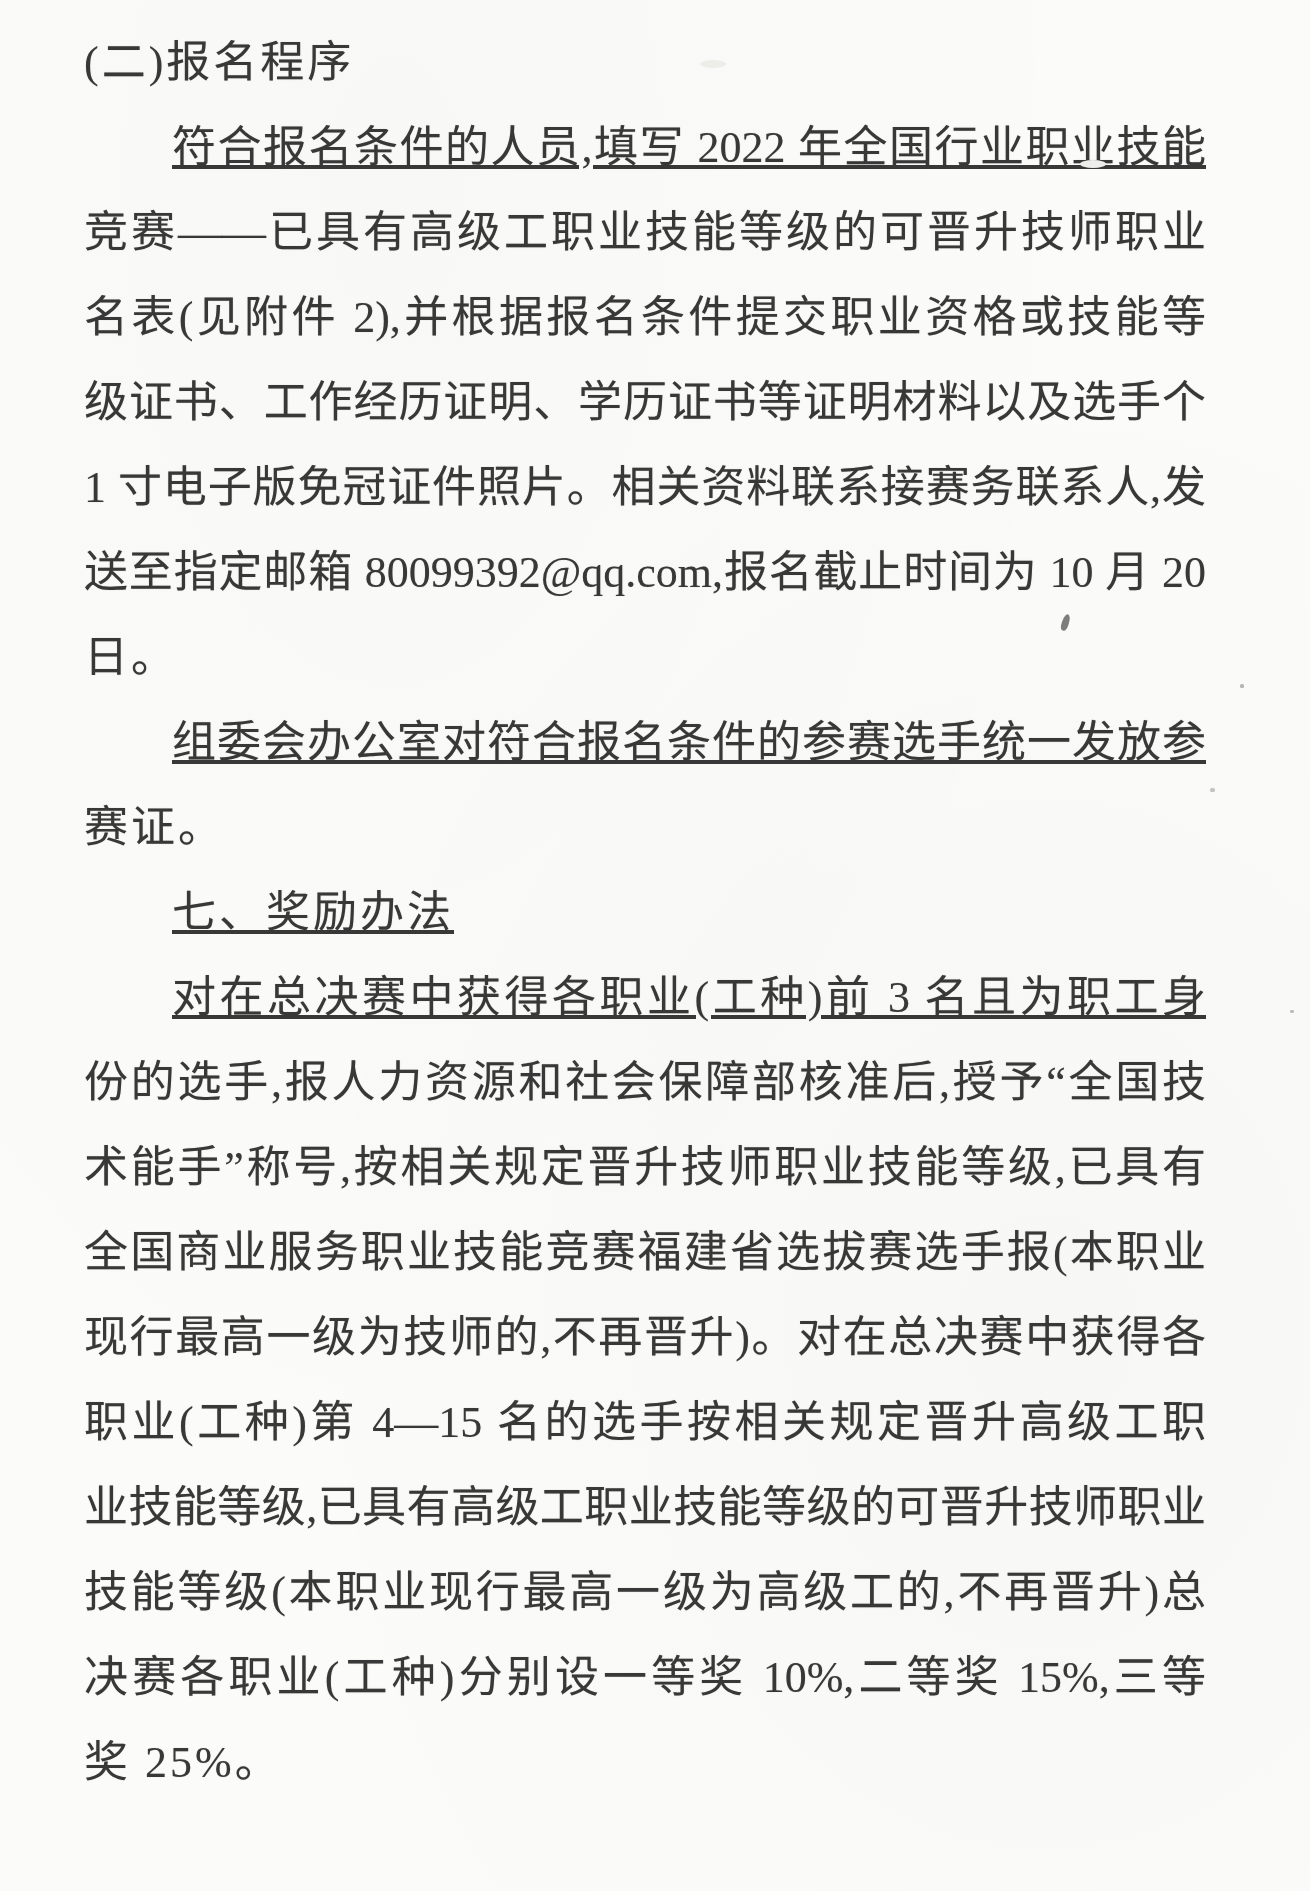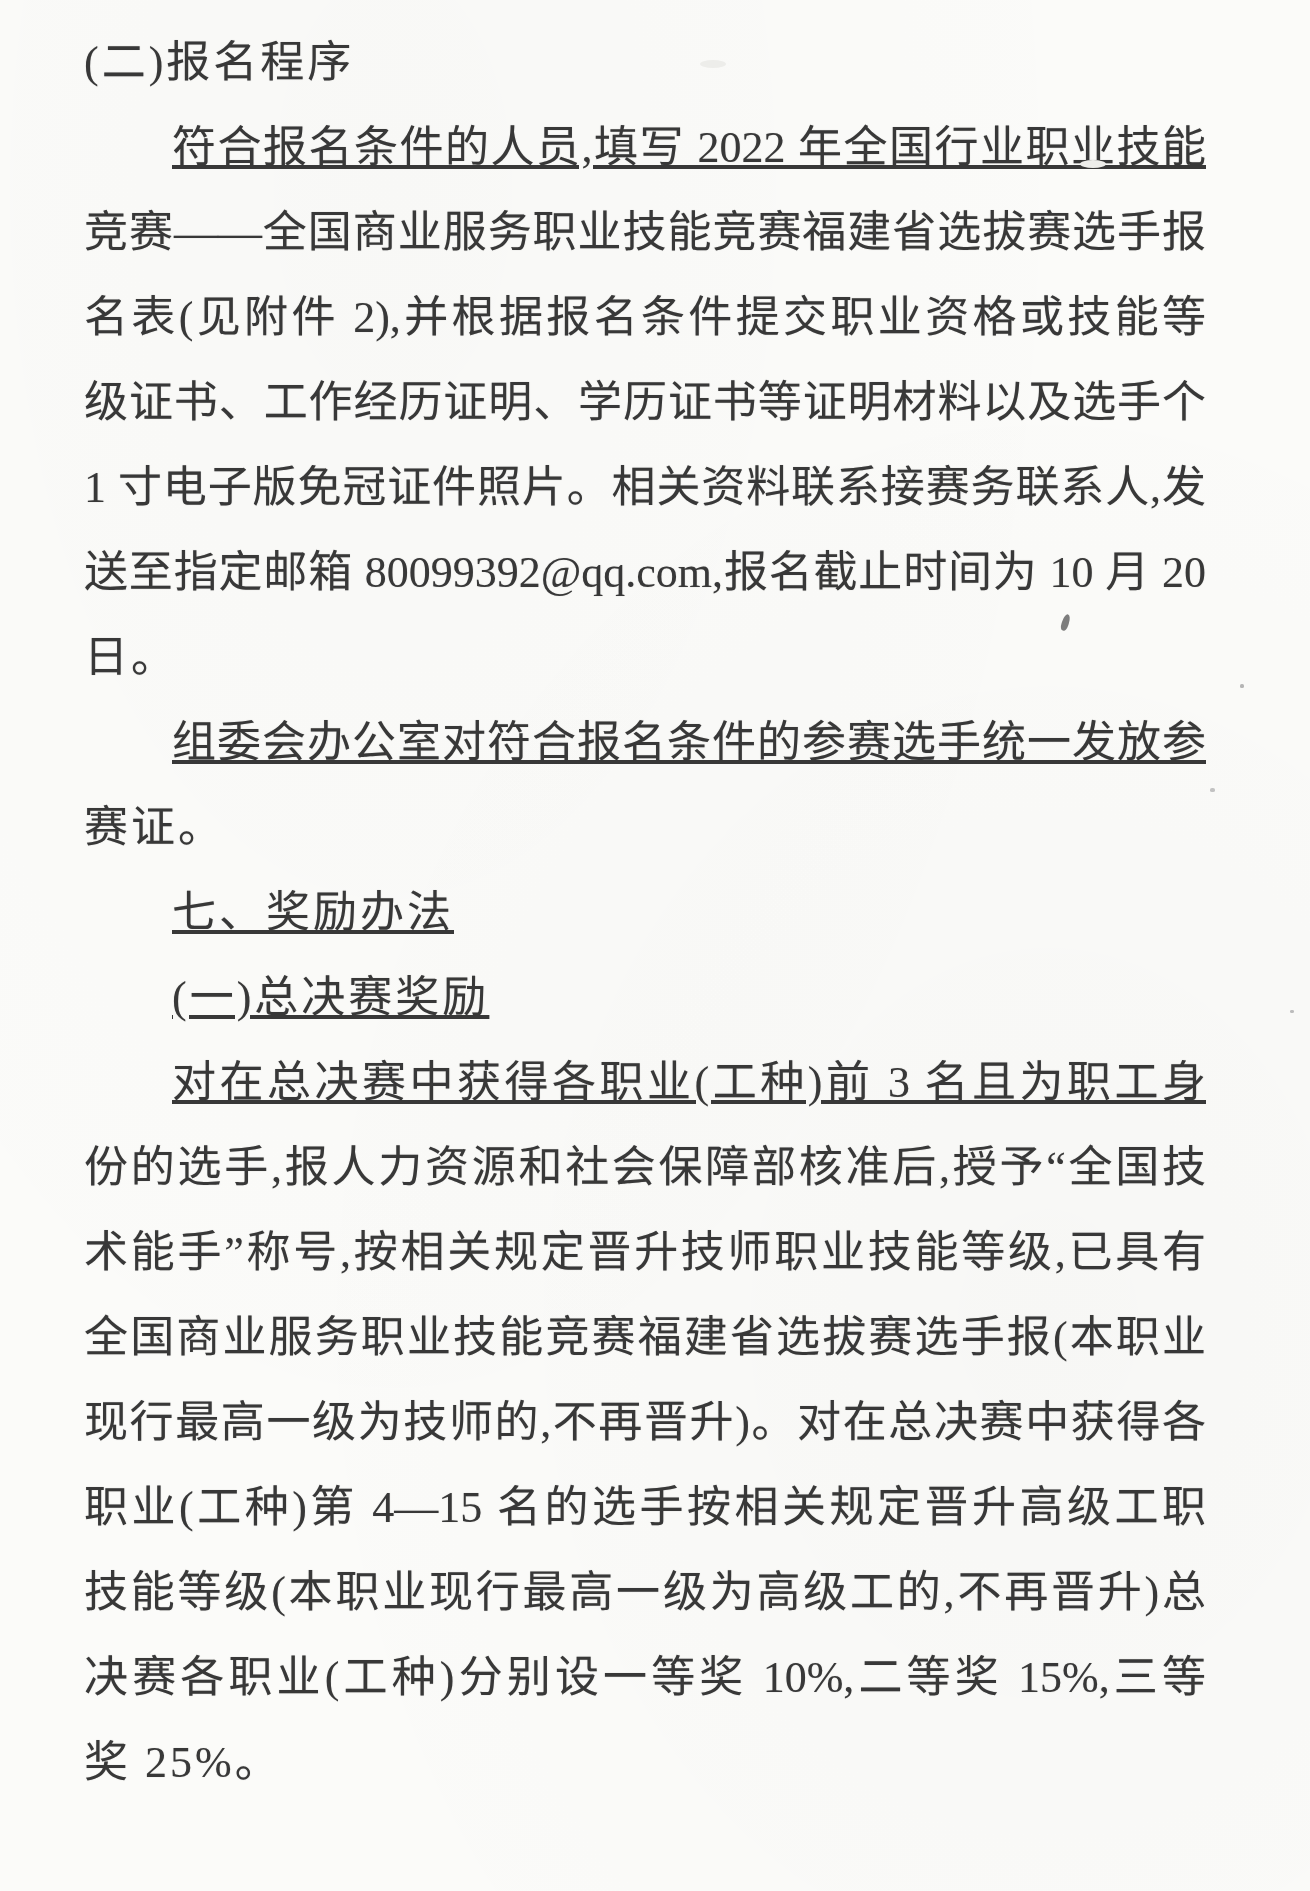--- a/index.html
+++ b/index.html
@@ -68,36 +68,36 @@
     border-radius:50%;
   }
 </style>
 </head>
 <body>
 
 <div class="page">
   <div class="text-block">
       <div class="line">(二)报名程序</div>
       <div class="line indent justify">符合报名条件的人员,填写 2022 年全国行业职业技能</div>
-      <div class="line justify">竞赛——全国商业服务职业技能竞赛福建省选拔赛选手报</div>
+      <div class="line justify">竞赛——已具有高级工职业技能等级的可晋升技师职业</div>
       <div class="line justify">名表(见附件 2),并根据报名条件提交职业资格或技能等</div>
       <div class="line justify">级证书、工作经历证明、学历证书等证明材料以及选手个人</div>
       <div class="line justify">1 寸电子版免冠证件照片。相关资料联系接赛务联系人,发</div>
       <div class="line justify">送至指定邮箱 80099392@qq.com,报名截止时间为 10 月 20</div>
       <div class="line">日。</div>
       <div class="line indent justify">组委会办公室对符合报名条件的参赛选手统一发放参</div>
       <div class="line">赛证。</div>
       <div class="line indent">七、奖励办法</div>
-      <div class="line indent">(一)总决赛奖励</div>
       <div class="line indent justify">对在总决赛中获得各职业(工种)前 3 名且为职工身</div>
       <div class="line justify">份的选手,报人力资源和社会保障部核准后,授予“全国技</div>
       <div class="line justify">术能手”称号,按相关规定晋升技师职业技能等级,已具有</div>
       <div class="line justify">全国商业服务职业技能竞赛福建省选拔赛选手报(本职业</div>
       <div class="line justify">现行最高一级为技师的,不再晋升)。对在总决赛中获得各</div>
       <div class="line justify">职业(工种)第 4—15 名的选手按相关规定晋升高级工职</div>
+      <div class="line justify">业技能等级,已具有高级工职业技能等级的可晋升技师职业</div>
       <div class="line justify">技能等级(本职业现行最高一级为高级工的,不再晋升)总</div>
       <div class="line justify">决赛各职业(工种)分别设一等奖 10%,二等奖 15%,三等</div>
       <div class="line">奖 25%。</div>
     </div>
 
   <div class="speck tick" style="left:1062px; top:614px;"></div>
   <div class="speck dot-a" style="left:1240px; top:684px;"></div>
   <div class="speck dot-b" style="left:1210px; top:788px;"></div>
   <div class="speck dot-c" style="left:1120px; top:330px;"></div>
   <div class="speck dot-c" style="left:1290px; top:1010px;"></div>

